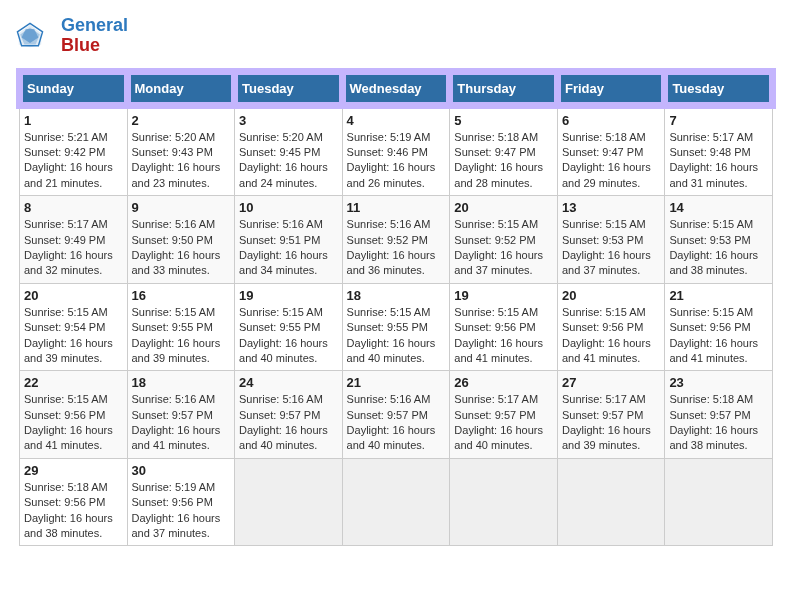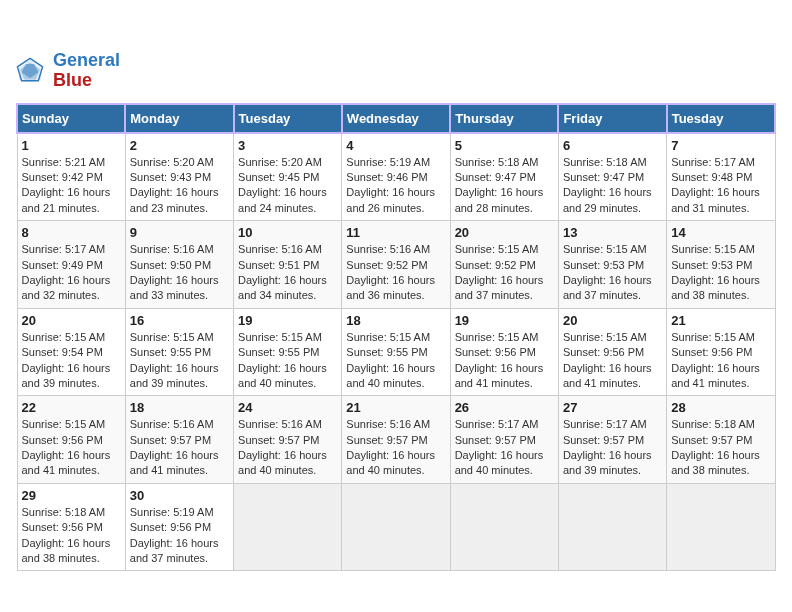--- a/index.html
+++ b/index.html
@@ -12,22 +12,21 @@
     }
     .header {
       display: flex;
       justify-content: space-between;
       align-items: flex-start;
       margin-bottom: 12px;
     }
     .logo {
       display: flex;
       align-items: center;
-      gap: 9px;
-      margin-top: 35px;
+      gap: 17px;
     }
     .logo-text {
       font-size: 18px;
       font-weight: bold;
       color: #1a3a5c;
       line-height: 1.1;
     }
     .logo-text span {
       color: #2e7abf;
     }
@@ -52,21 +51,21 @@
       border-collapse: collapse;
       font-size: 11px;
     }
     .calendar thead th {
       background: #2e6da4;
       color: #fff;
       padding: 6px 4px;
       text-align: left;
       font-size: 13px;
       font-weight: bold;
-      border: 2px solid #c4b5fd;
+      border: 7px solid #c4b5fd;
     }
     .calendar tbody td {
       border: 1px solid #ccc;
       vertical-align: top;
       padding: 4px;
       width: 108px;
       min-height: 80px;
     }
     .day-number {
       font-size: 13px;
@@ -237,21 +236,21 @@
         </td>
         <td>
           <span class="day-number">26</span>
 <div class="day-info">Sunrise: 5:17 AM<br>Sunset: 9:57 PM<br>Daylight: 16 hours and 40 minutes.</div>
         </td>
         <td>
           <span class="day-number">27</span>
 <div class="day-info">Sunrise: 5:17 AM<br>Sunset: 9:57 PM<br>Daylight: 16 hours and 39 minutes.</div>
         </td>
         <td>
-          <span class="day-number">28</span>
+          <span class="day-number">23</span>
 <div class="day-info">Sunrise: 5:18 AM<br>Sunset: 9:57 PM<br>Daylight: 16 hours and 38 minutes.</div>
         </td>
       </tr>
       <tr>
         <td>
           <span class="day-number">29</span>
 <div class="day-info">Sunrise: 5:18 AM<br>Sunset: 9:56 PM<br>Daylight: 16 hours and 38 minutes.</div>
         </td>
         <td>
           <span class="day-number">30</span>

